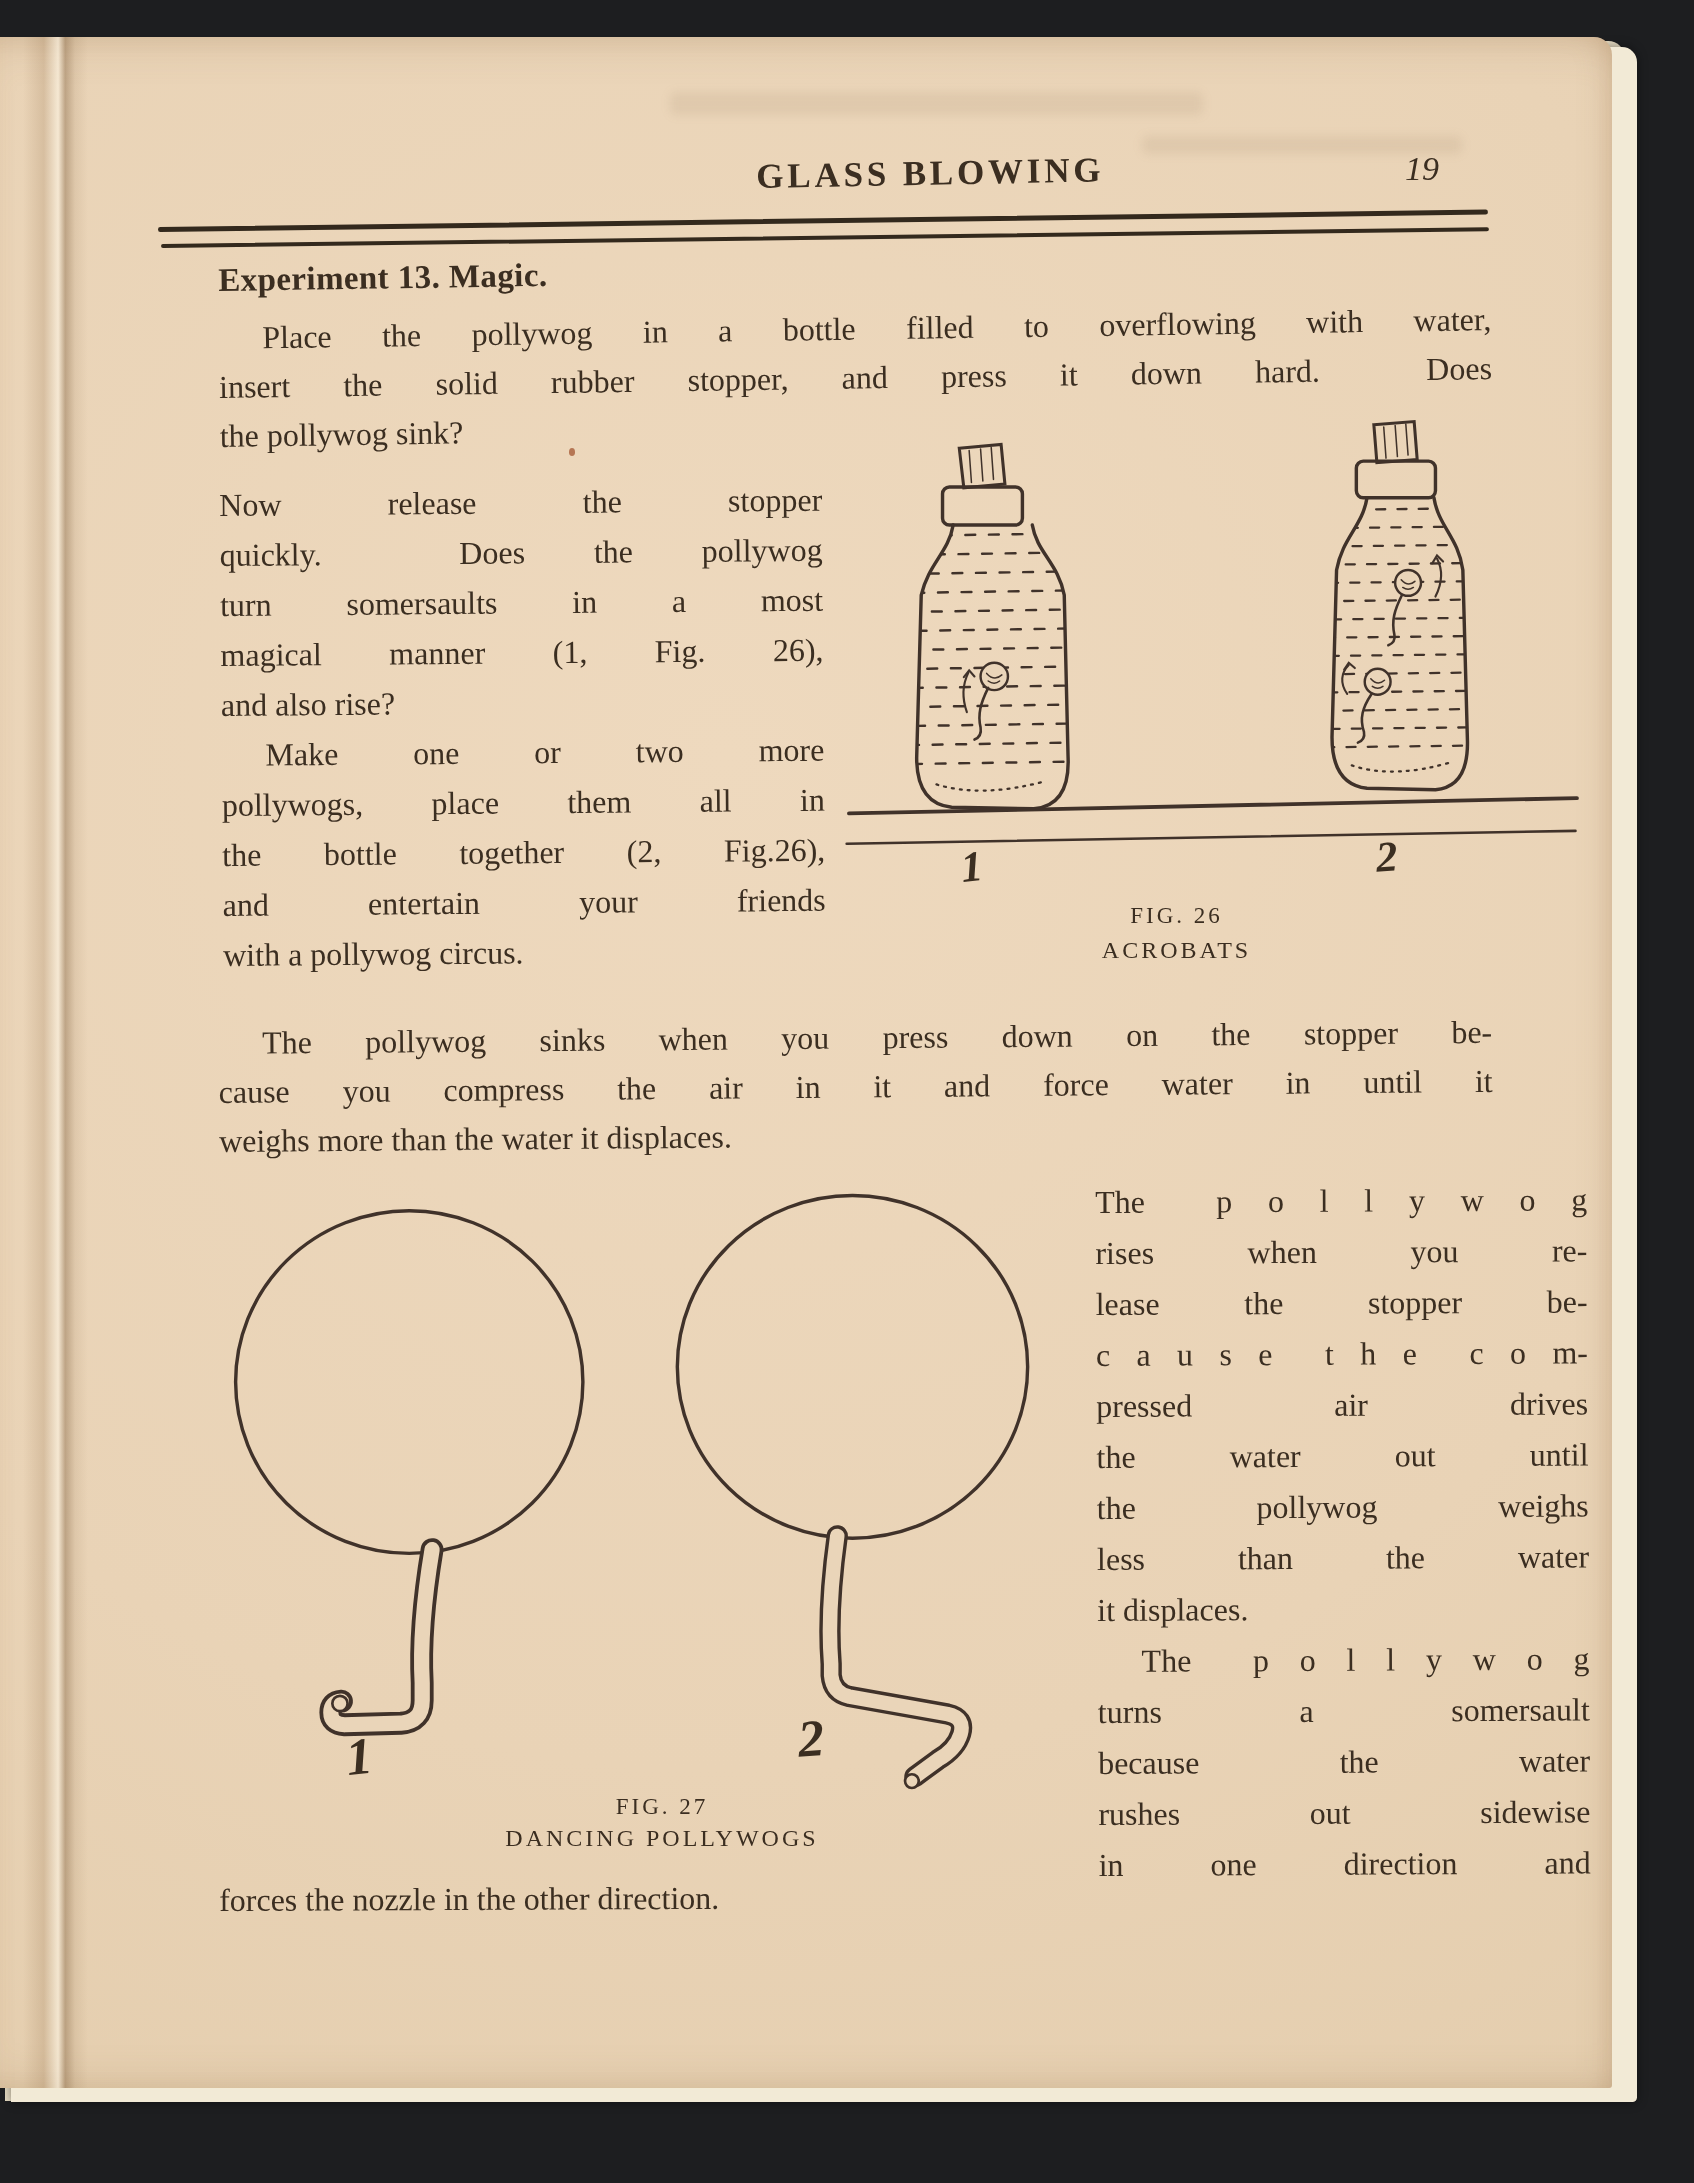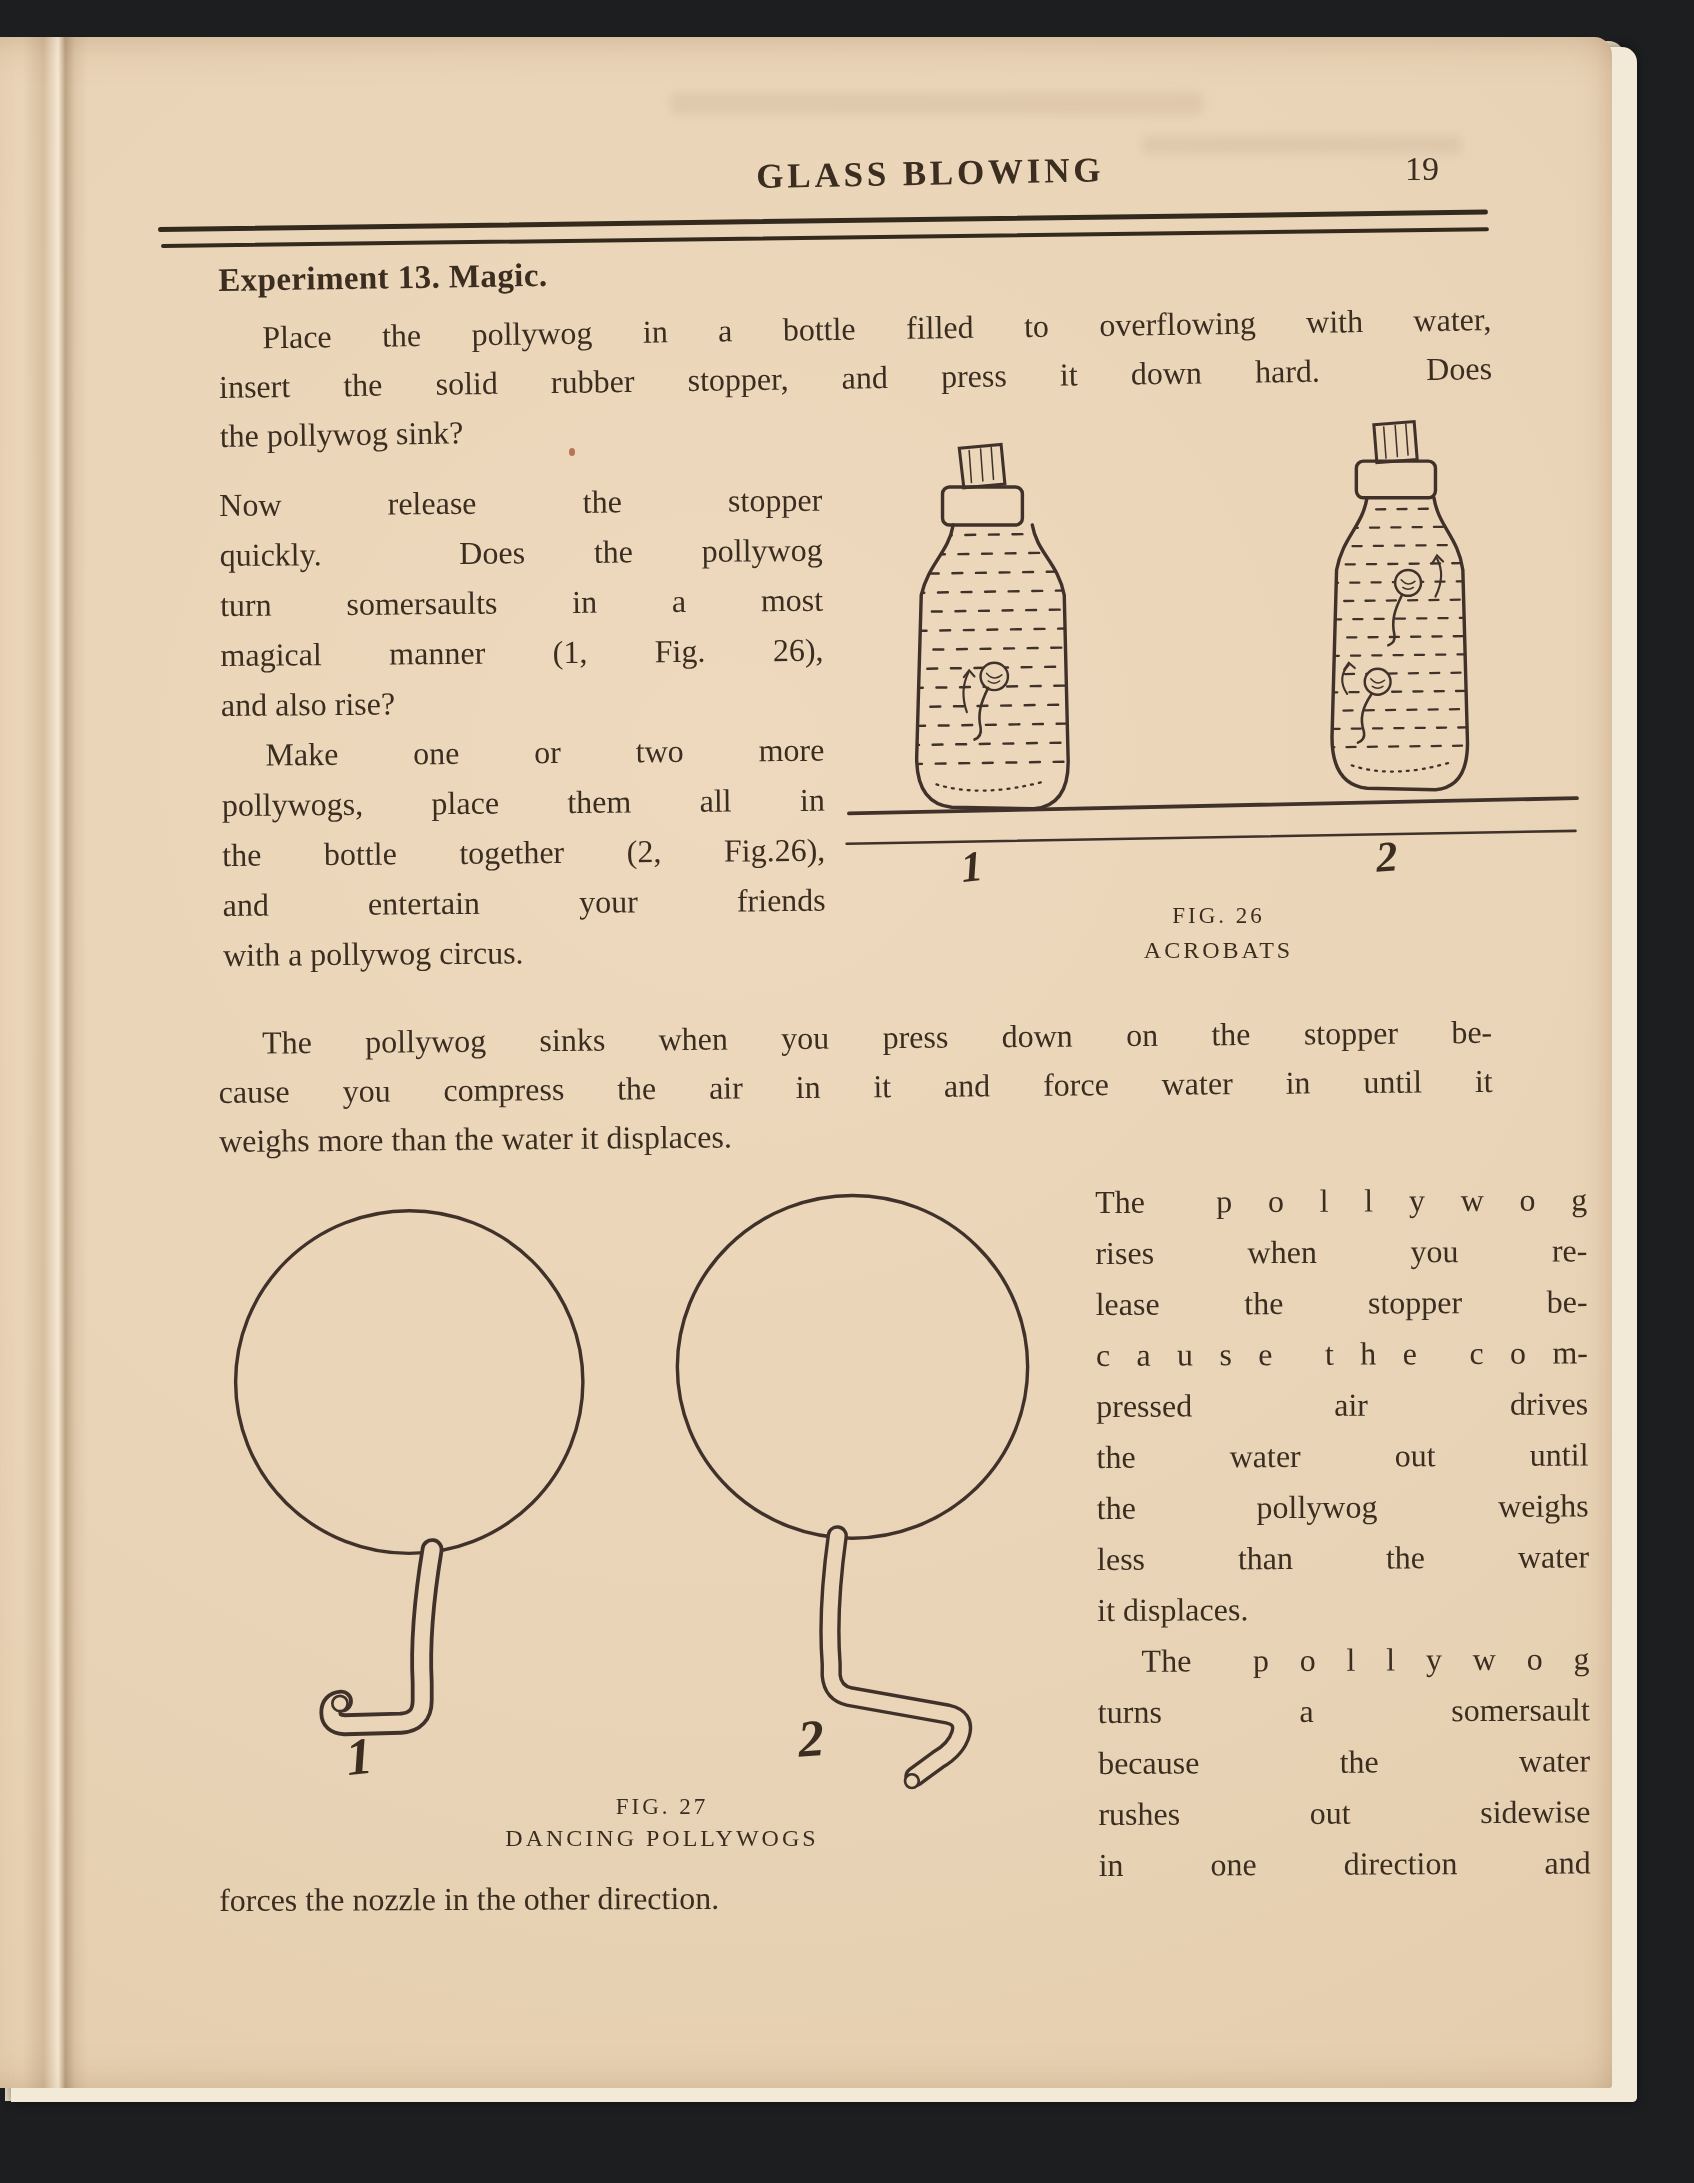--- a/index.html
+++ b/index.html
@@ -23,21 +23,21 @@
                    rgba(118,86,52,.10) 80%, rgba(118,86,52,0) 100%);}
   .ghost{background:rgba(125,98,66,.10);filter:blur(4.6px);border-radius:6px;}
   .speck{width:6px;height:7.6px;border-radius:50%;background:rgba(152,66,28,.65);}
 
   .tl{white-space:pre-wrap;}
   .jl{text-align:justify;text-align-last:justify;}
   .nl{text-align:left;}
   .ind{text-indent:44px;}
 
   .title{font-size:35px;font-weight:bold;letter-spacing:3.8px;transform:rotate(-1.1deg);transform-origin:0 0;}
-  .pagenum{font-size:34px;}
+  .pagenum{font-size:34px;font-style:italic;}
   .rule{background:#33291d;transform-origin:0 0;border-radius:2.3px;}
   .heading{font-size:33px;font-weight:bold;transform:rotate(-.9deg);transform-origin:0 0;letter-spacing:0.4px;}
 
   .para1{left:218px;top:277px;width:1273px;font-size:32px;line-height:49px;transform:rotate(-.85deg);transform-origin:0 0;}
   .leftcol{left:219px;top:443px;width:603px;font-size:32px;line-height:50px;transform:rotate(-.5deg);transform-origin:0 0;}
   .para2{left:218px;top:982px;width:1274px;font-size:32px;line-height:49px;transform:rotate(-.5deg);transform-origin:0 0;}
   .rightcol{left:1095px;top:1140px;width:492px;font-size:32px;line-height:51px;transform:rotate(-.3deg);transform-origin:0 0;}
   .closing{left:219px;top:1845px;font-size:32px;transform:rotate(-.25deg);transform-origin:0 0;}
 
   .figlabel{font-size:43px;font-weight:bold;font-style:italic;}
@@ -166,21 +166,21 @@
           </g>
         </g>
 
         <line x1="5" y1="525" x2="962" y2="505" stroke-width="5"></line>
         <line x1="2" y1="565" x2="960" y2="548" stroke-width="3.5"></line>
       </g>
     </svg>
 
     <div class="abs figlabel" style="left:961px;top:805px;transform:rotate(-6deg);">1</div>
     <div class="abs figlabel" style="left:1376px;top:795px;transform:rotate(-4deg);">2</div>
-    <div class="abs" style="left:1028px;top:866px;width:381px;">
+    <div class="abs" style="left:986px;top:866px;width:381px;">
       <div class="cap capline1">FIG. 26</div>
       <div class="cap capline2" style="margin-top:8px;">ACROBATS</div>
     </div>
 
     <div class="abs para2">
       <div class="tl jl ind">The pollywog sinks when you press down on the stopper be-</div>
       <div class="tl jl">cause you compress the air in it and force water in until it</div>
       <div class="tl nl">weighs more than the water it displaces.</div>
     </div>
 

